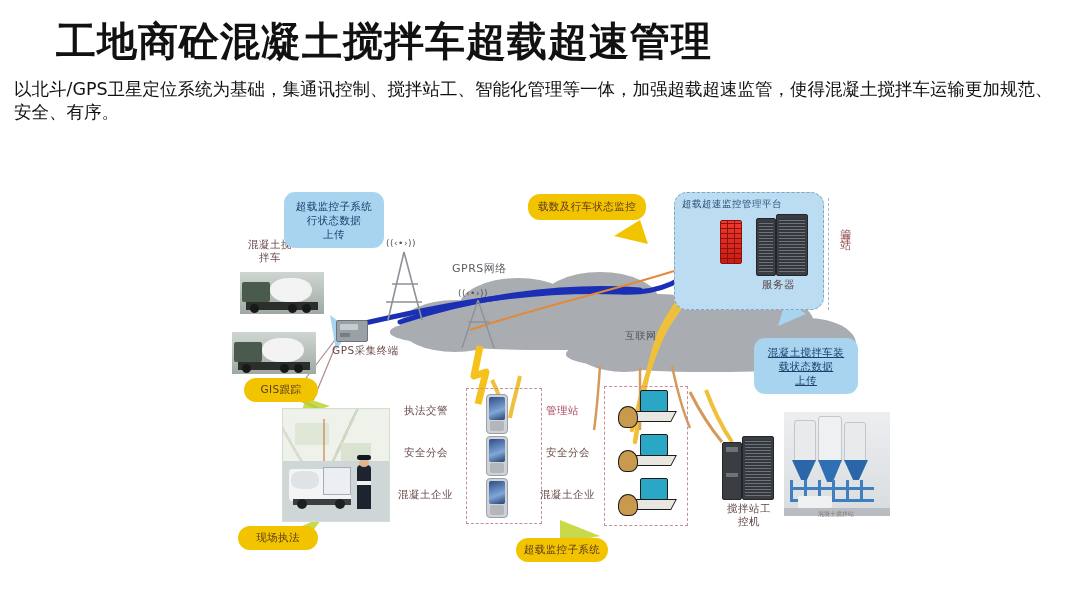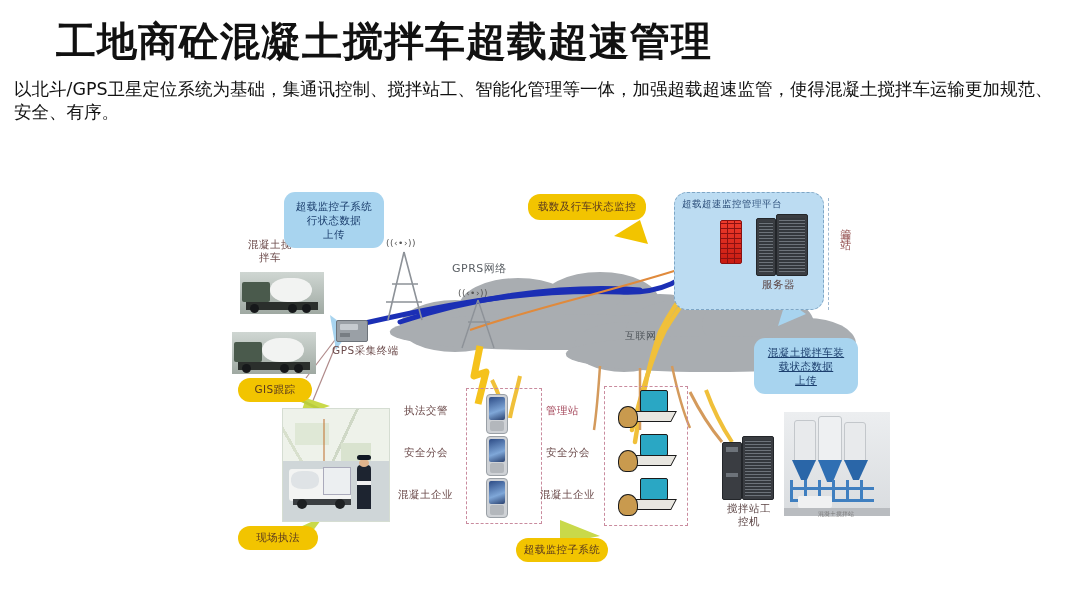--- a/index.html
+++ b/index.html
@@ -239,21 +239,21 @@
     <div class="vent"></div>
   </div>
   <div class="rack" style="left:776px;top:34px;width:30px;height:60px;">
     <div class="vent"></div>
   </div>
   <div class="lbl" style="left:762px;top:98px;color:#5b4444;font-family:Liberation Serif, serif;">服务器</div>
 
   <div class="lbl" style="left:838px;top:40px;writing-mode:vertical-rl;letter-spacing:5px;color:#9a5a5a;font-size:11px;">管理站</div>
   <div class="abs" style="left:828px;top:18px;width:0;height:112px;border-left:1.4px dashed #9fb8d0;"></div>
 
-  <div class="bubble yellow" style="left:238px;top:198px;width:74px;height:24px;">GIS跟踪</div>
+  <div class="bubble yellow" style="left:244px;top:198px;width:74px;height:24px;">GIS跟踪</div>
 
   <div class="photo" style="left:282px;top:228px;width:106px;height:112px;background:#e9eee6;border:1px solid #d5ddd2;">
     <div class="abs" style="left:0;top:0;right:0;bottom:0;
       background:
         linear-gradient(115deg,transparent 46%,#cfd8c6 46% 48%,transparent 48%),
         linear-gradient(60deg,transparent 30%,#d8e0cd 30% 32%,transparent 32%),
         linear-gradient(170deg,transparent 62%,#c9d4be 62% 64%,transparent 64%),
         #eef2ea;"></div>
     <div class="abs" style="left:12px;top:14px;width:34px;height:22px;background:#dfe8d6;"></div>
     <div class="abs" style="left:58px;top:34px;width:30px;height:26px;background:#d9e3cf;"></div>

